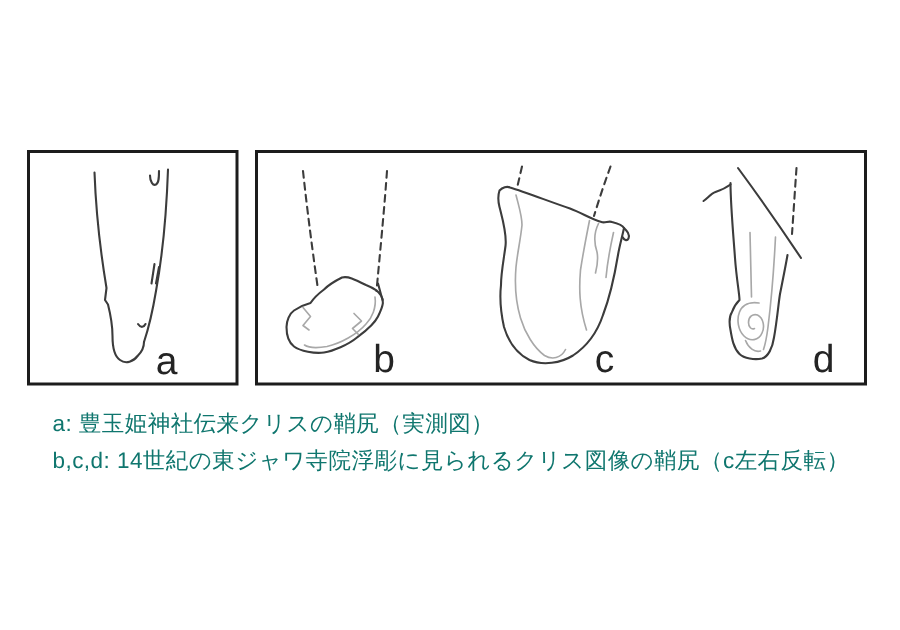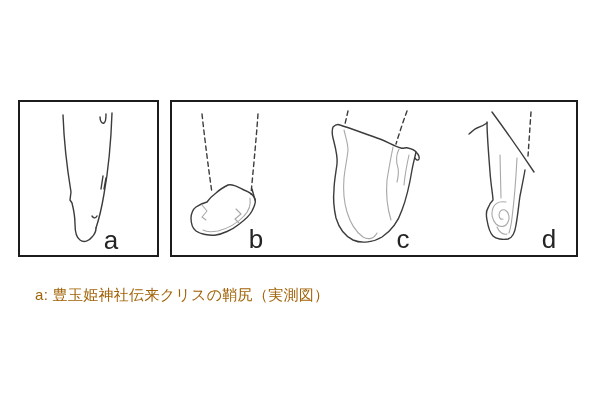--- a/index.html
+++ b/index.html
@@ -24,23 +24,23 @@
   .gray  { stroke:#a8a8a8; stroke-width:1.1; }
   .dash  { stroke-dasharray:4.5 3.5; }
   .panel text {
     font-family:"Liberation Sans", sans-serif;
     font-size:26px;
     fill:#242424;
     text-anchor:middle;
   }
   .captions {
     position:absolute;
-    left:35px; top:282px;
+    left:35px; top:270px;
     width:540px;
-    color:#a16207;
+    color:#0f766e;
     font-size:15px;
     line-height:25px;
     letter-spacing:0.3px;
   }
 </style>
 </head>
 <body>
 
 <div class="panel" id="panel-a">
   <svg viewBox="0 0 137 153">
@@ -86,13 +86,14 @@
     <path class="gray" d="M 334,100 C 328,99 323,101 321,106 C 319,111 320,118 324,122 C 328,126 334,125 336,120 C 338,116 337,110 333,108 C 330,107 327,109 327,113 C 327,116 329,118 331,117"></path>
     <path class="gray" d="M 328,53 L 329,96"></path>
     <path class="gray" d="M 345,56 C 344,76 342,100 340,116 C 339,124 338,128 337,131"></path>
     <path class="gray" d="M 325,125 C 327,130 331,133 335,132"></path>
     <text x="377" y="146">d</text>
   </svg>
 </div>
 
 <div class="captions">
   <div>a: 豊玉姫神社伝来クリスの鞘尻（実測図）</div>
+  <div>b,c,d: 14世紀の東ジャワ寺院浮彫に見られるクリス図像の鞘尻（c左右反転）</div>
 </div>
 
 </body></html>

